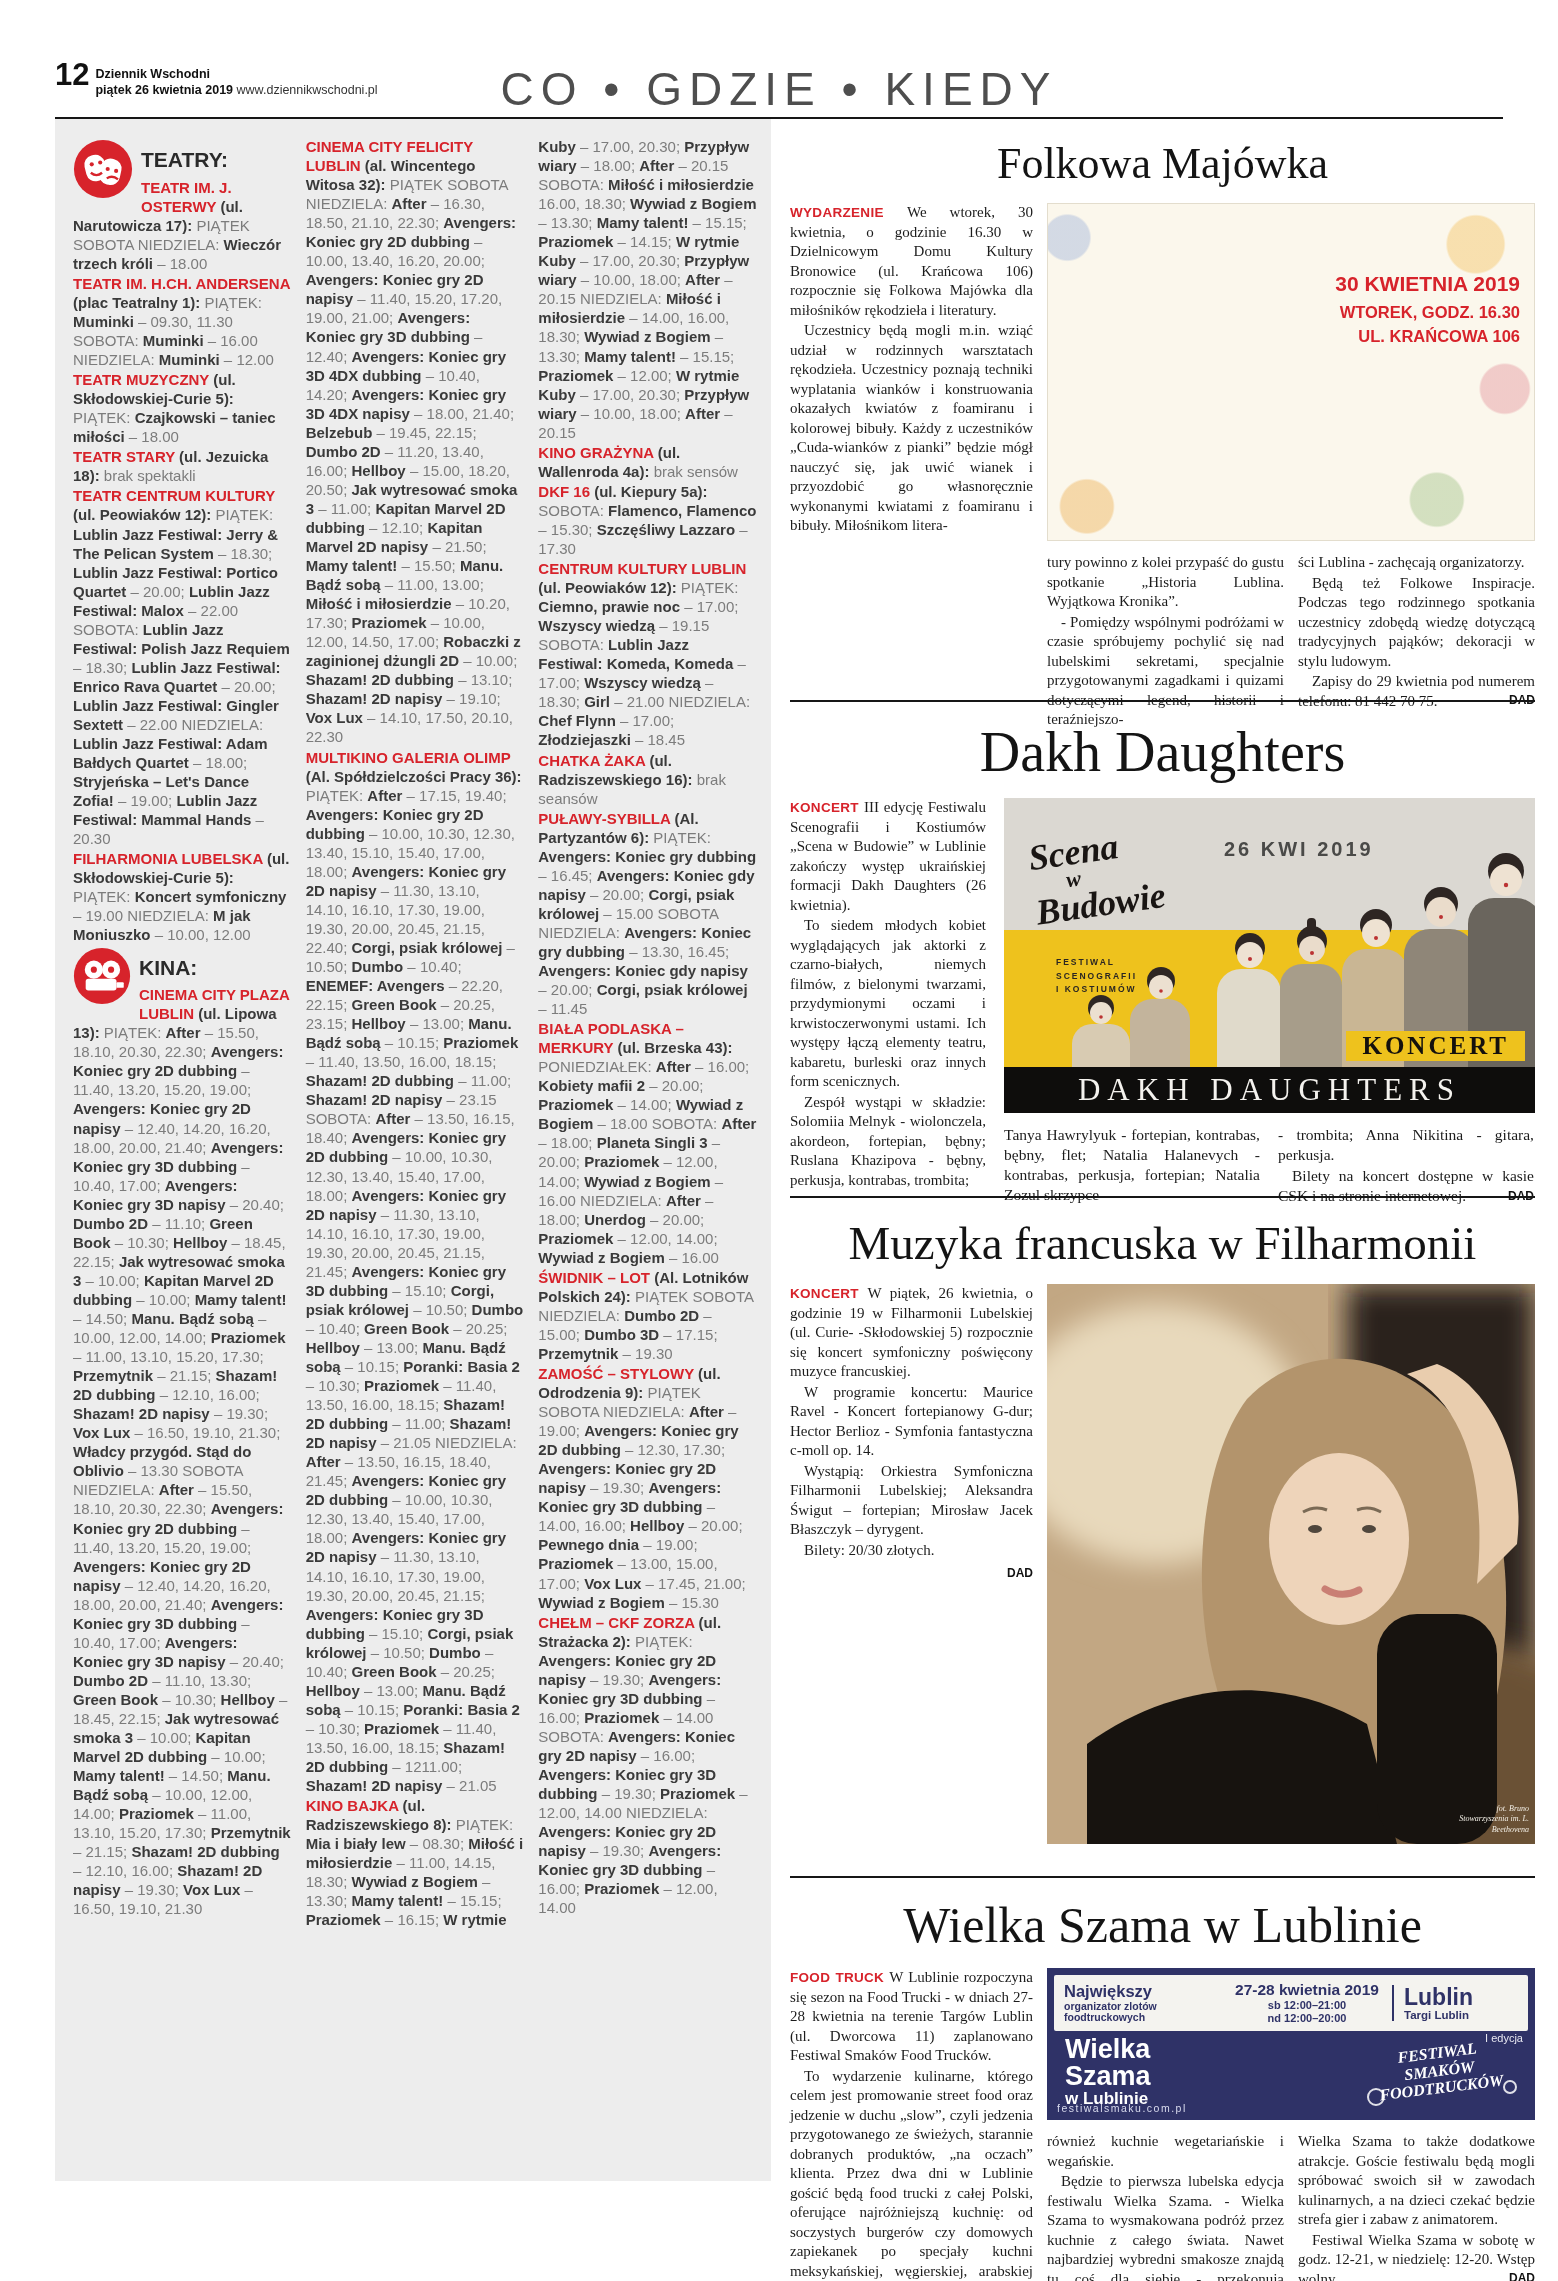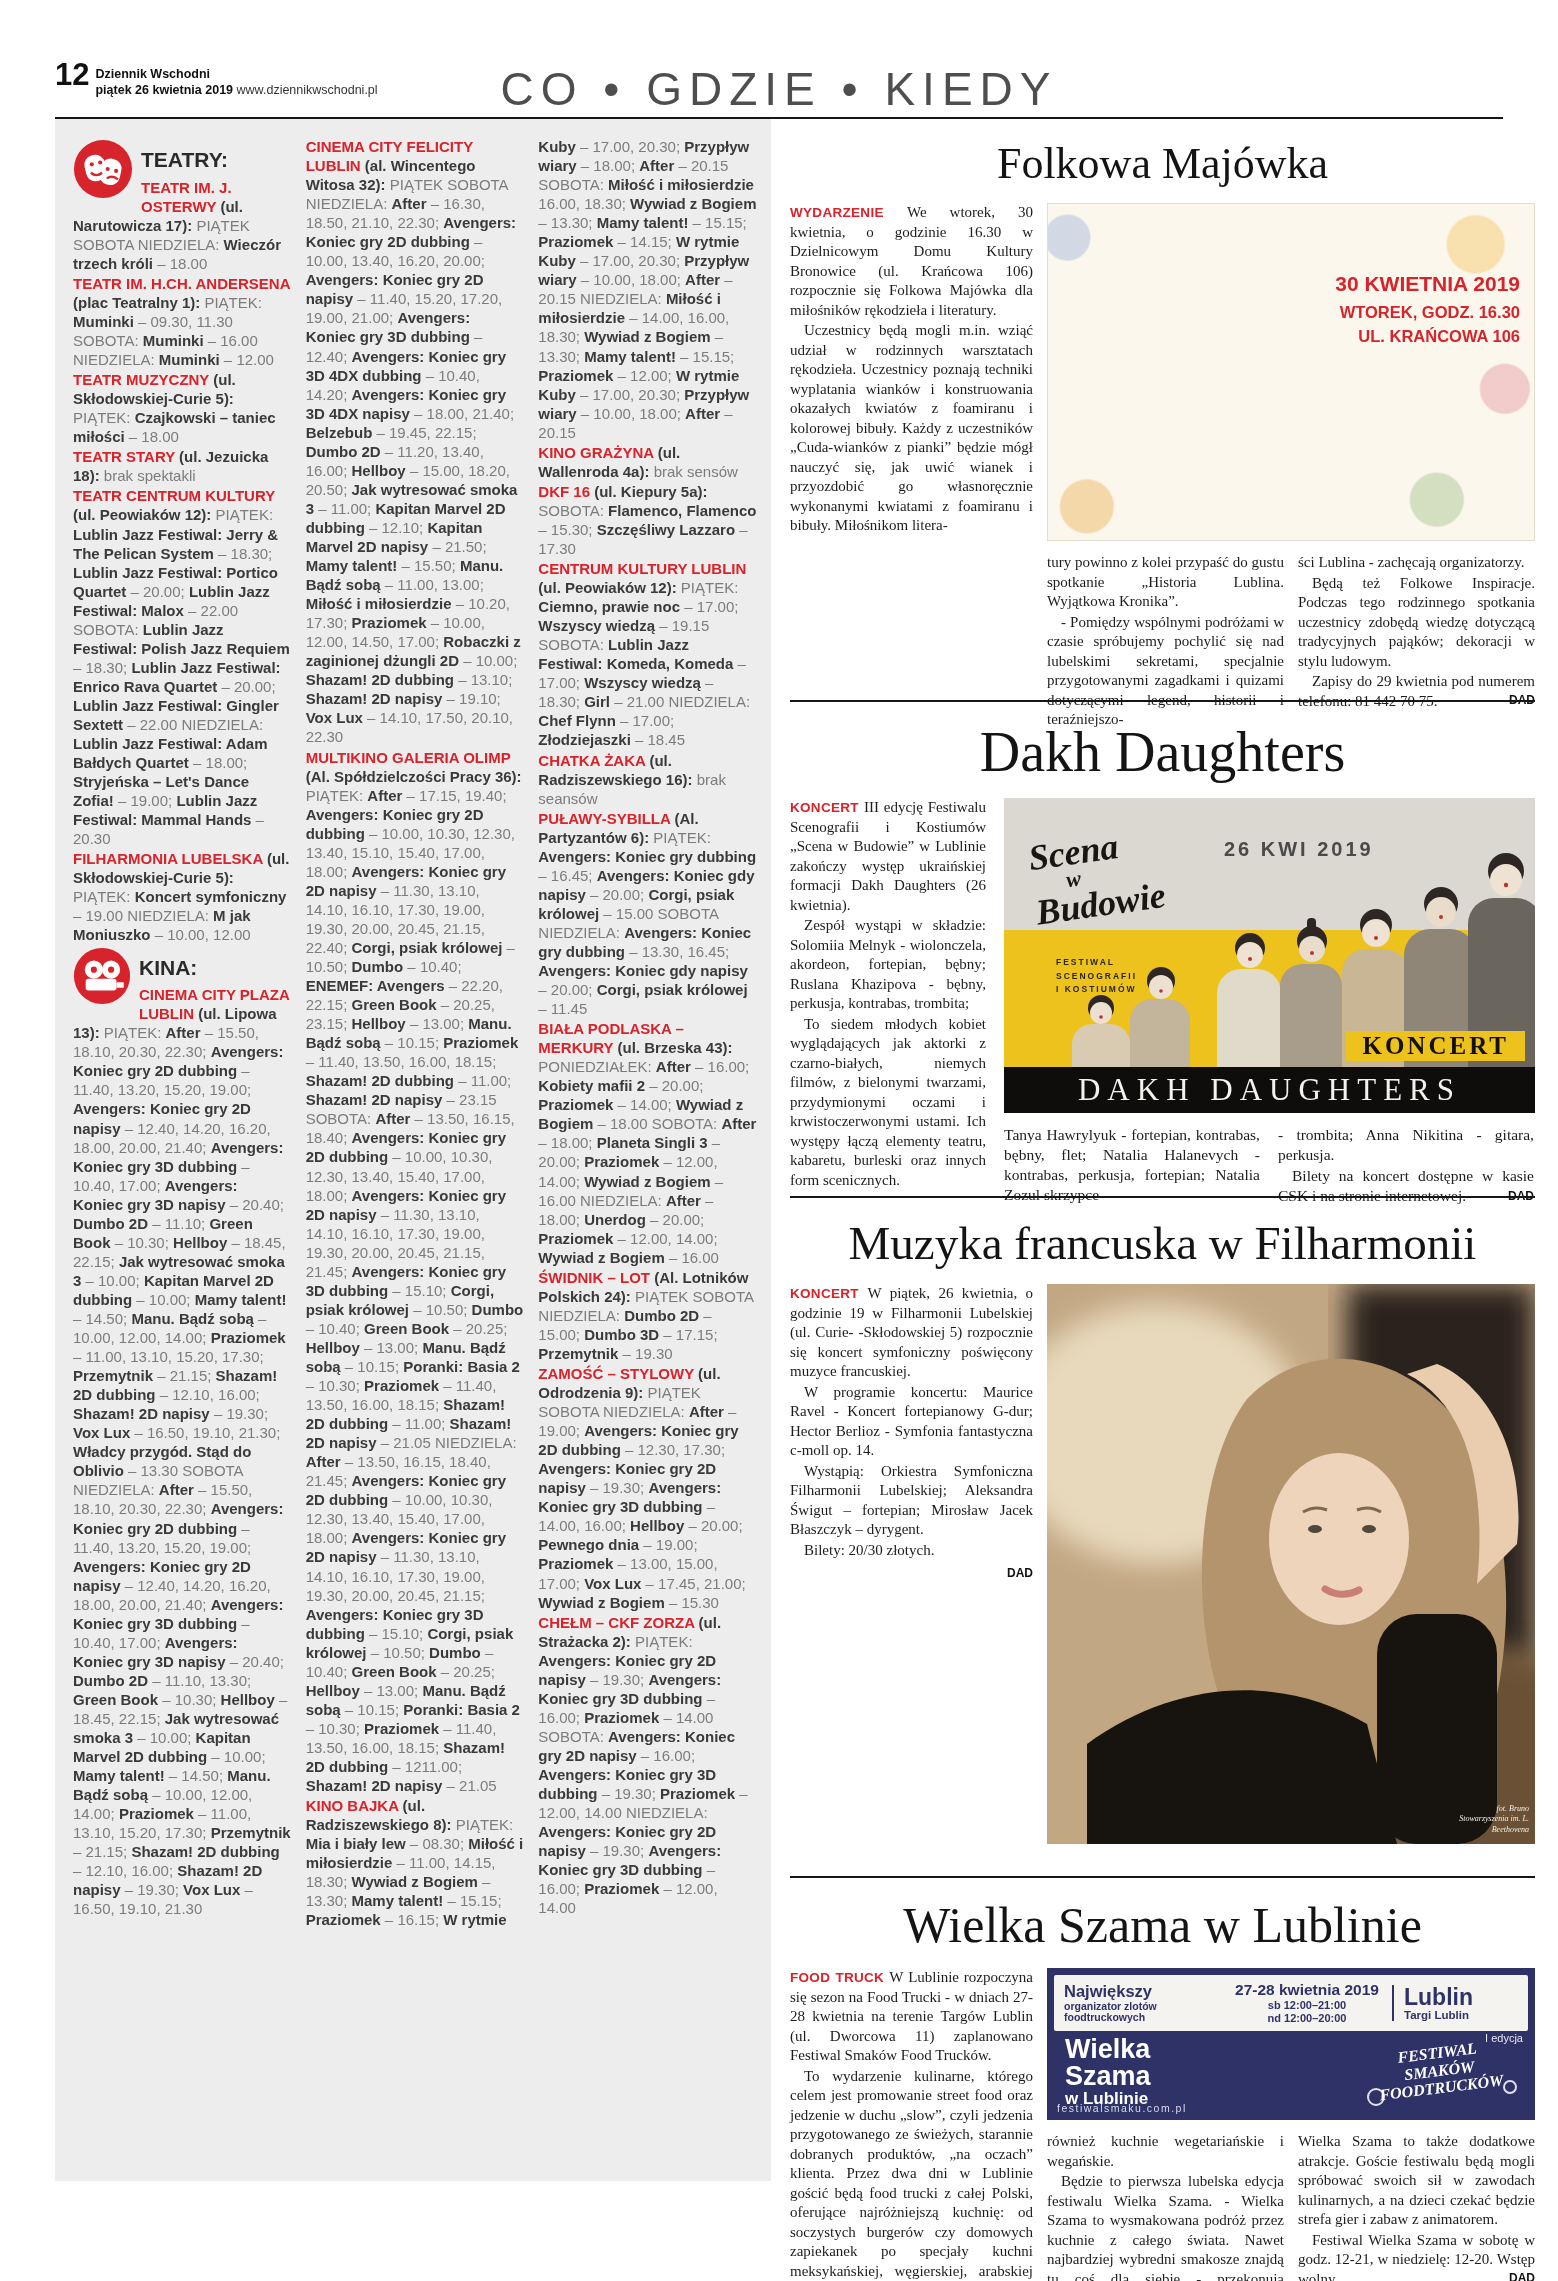--- a/index.html
+++ b/index.html
@@ -187,22 +187,22 @@
       </div>
     </div>
   </div>
   <div class="rule" style="left:790px;top:700px;width:745px;"></div>
 
   <div class="art" style="top:708px;">
     <h1 class="headline" style="font-size:56px;">Dakh Daughters</h1>
     <div class="d-body">
       <div class="d-col1">
           <p><span class="kicker">KONCERT </span>III edycję Festiwalu Scenografii i Kostiumów „Scena w Budowie” w Lublinie zakończy występ ukraińskiej formacji Dakh Daughters (26 kwietnia).</p>
+          <p>To siedem młodych kobiet wyglądających jak aktorki z czarno-białych, niemych filmów, z bielonymi twarzami, przydymionymi oczami i krwistoczerwonymi ustami. Ich występy łączą elementy teatru, kabaretu, burleski oraz innych form scenicznych.</p>
           <p>Zespół wystąpi w składzie: Solomiia Melnyk - wiolonczela, akordeon, fortepian, bębny; Ruslana Khazipova - bębny, perkusja, kontrabas, trombita;</p>
-          <p>To siedem młodych kobiet wyglądających jak aktorki z czarno-białych, niemych filmów, z bielonymi twarzami, przydymionymi oczami i krwistoczerwonymi ustami. Ich występy łączą elementy teatru, kabaretu, burleski oraz innych form scenicznych.</p>
         </div>
       <div class="d-right">
         <div class="d-photo">
           <svg width="531" height="315" viewBox="0 0 531 315" style="position:absolute;left:0;top:0;">
             <g>
               <circle cx="97" cy="210" r="13" fill="#2e2623"></circle>
                 <circle cx="97" cy="215" r="11" fill="#ece0d0"></circle>
               <rect x="68" y="226" width="58" height="92" rx="20" fill="#d8cbb2"></rect>
               <circle cx="157" cy="183" r="14" fill="#2e2623"></circle>
                 <circle cx="157" cy="189" r="12" fill="#ece0d0"></circle>

